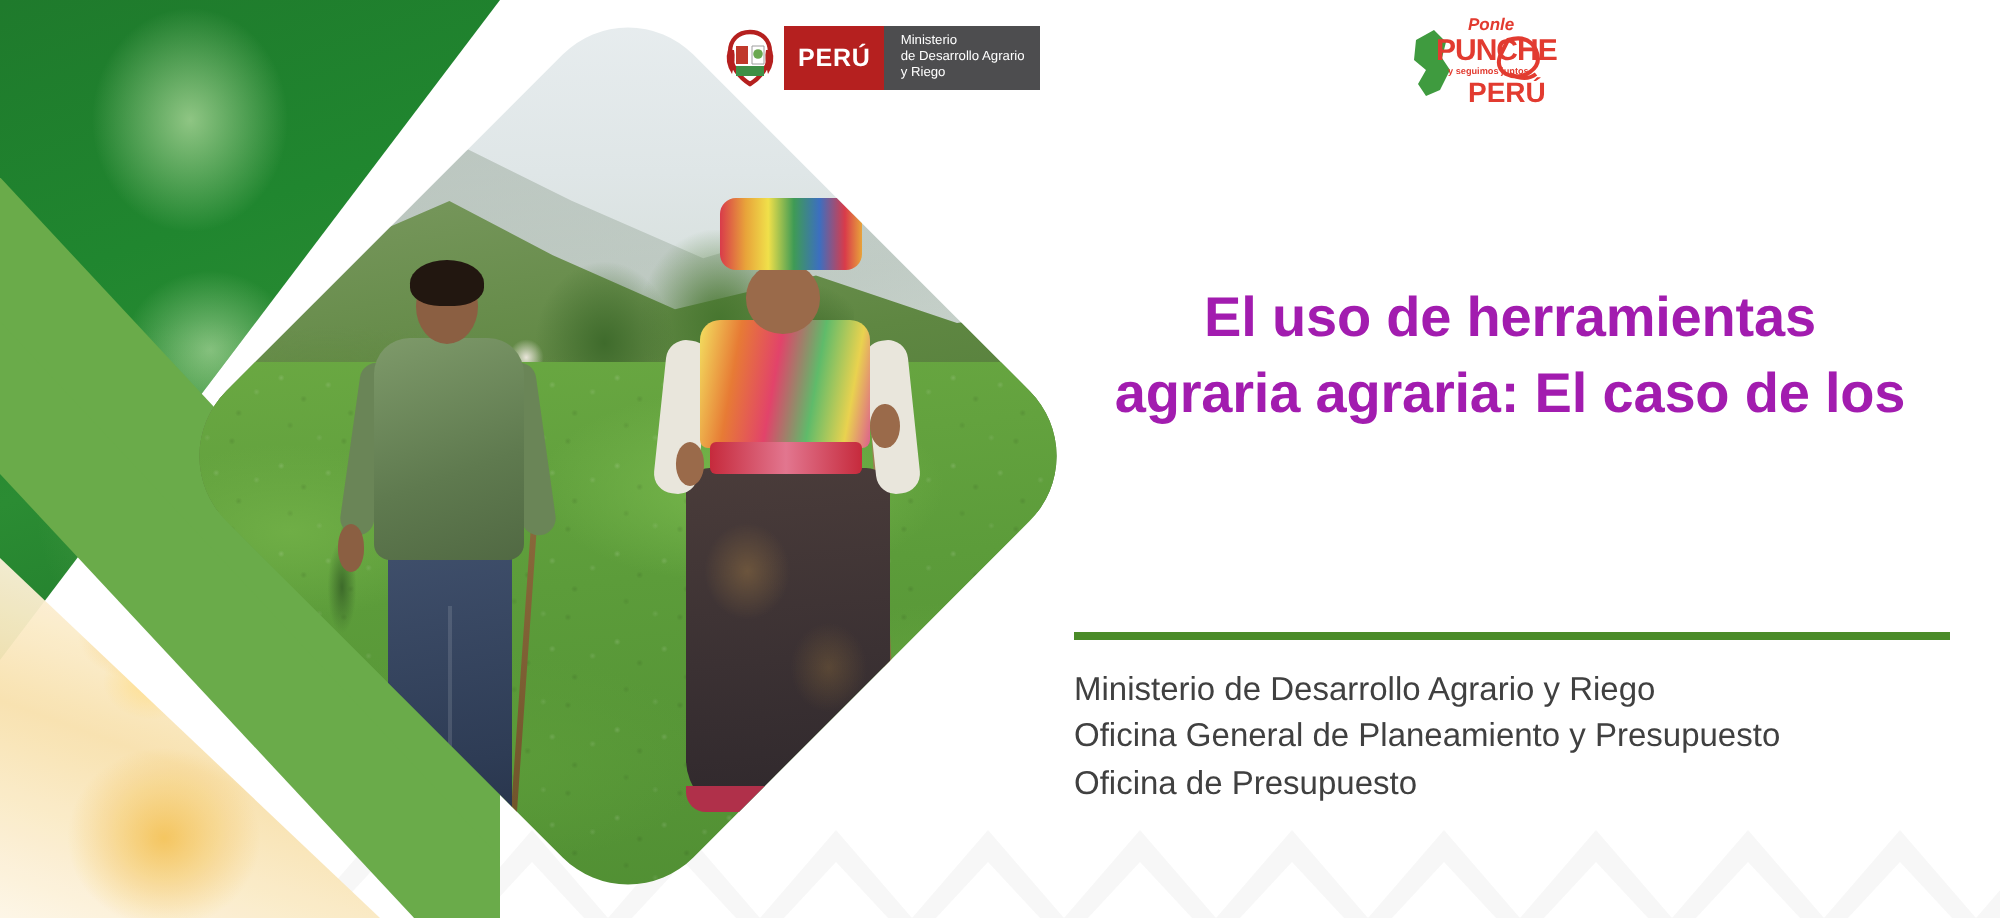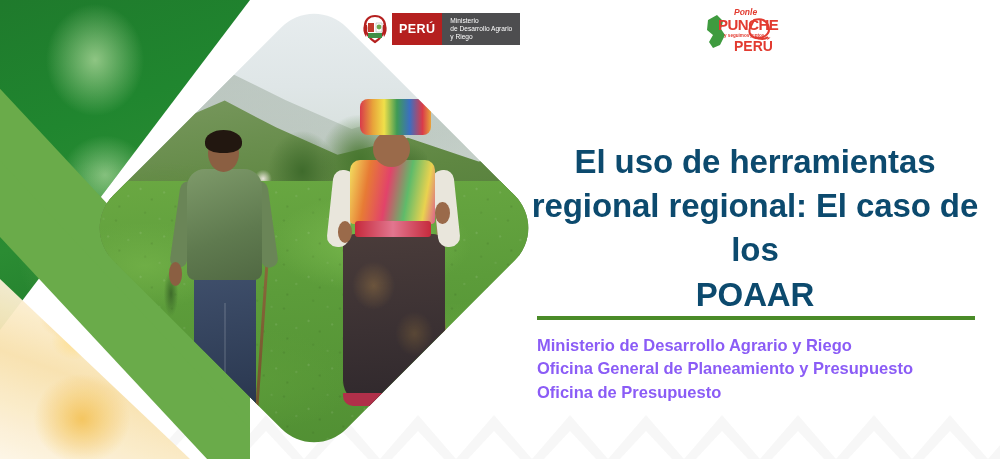--- a/index.html
+++ b/index.html
@@ -196,34 +196,34 @@
   }
   .logo-punche{
     position:absolute;left:698px;top:4px;
     width:92px;height:50px;text-decoration:underline;
   }
 
   
   .title{
     position:absolute;left:520px;top:140px;width:470px;
     text-align:center;
-    color:#0c4a6e;
-    font-size:33px;line-height:1.34;
+    color:#a21caf;
+    font-size:28px;line-height:1.34;
     font-weight:700;
     letter-spacing:-.1px;
   }
   .rule{
     position:absolute;left:537px;top:316px;width:438px;height:4px;
     background:#4a8b28;
   }
   .subtitle{
     position:absolute;left:537px;top:334px;width:450px;
-    color:#8b5cf6;
+    color:#404040;
     font-size:16.5px;line-height:1.42;
-    font-weight:700;
+    font-weight:400;
   }
   .subtitle .ln{display:block;}
 </style>
 </head>
 <body>
 
 <div class="slide">
 
   <svg class="chevrons" viewBox="0 0 1000 60" preserveAspectRatio="none">
     <defs>
@@ -314,22 +314,21 @@
       <text x="20" y="26" font-family="Liberation Sans, sans-serif" font-size="15" font-weight="700" fill="#e23b30" letter-spacing="-.5">PUNCHE</text>
 
       <text x="26" y="33" font-family="Liberation Sans, sans-serif" font-size="4.6" font-weight="700" fill="#e23b30">y seguimos juntos</text>
 
       <text x="36" y="47" font-family="Liberation Sans, sans-serif" font-size="14" font-weight="700" fill="#e23b30">PERÚ</text>
     </svg>
   </div>
 
   <div class="title">
     <div>El uso de herramientas</div>
-    <div>regional regional: El caso de los</div>
-    <div>POAAR</div>
+    <div>agraria agraria: El caso de los</div>
   </div>
 
   <div class="rule"></div>
 
   <div class="subtitle">
     <span class="ln">Ministerio de Desarrollo Agrario y Riego</span>
     <span class="ln">Oficina General de Planeamiento y Presupuesto</span>
     <span class="ln">Oficina de Presupuesto</span>
   </div>
 

